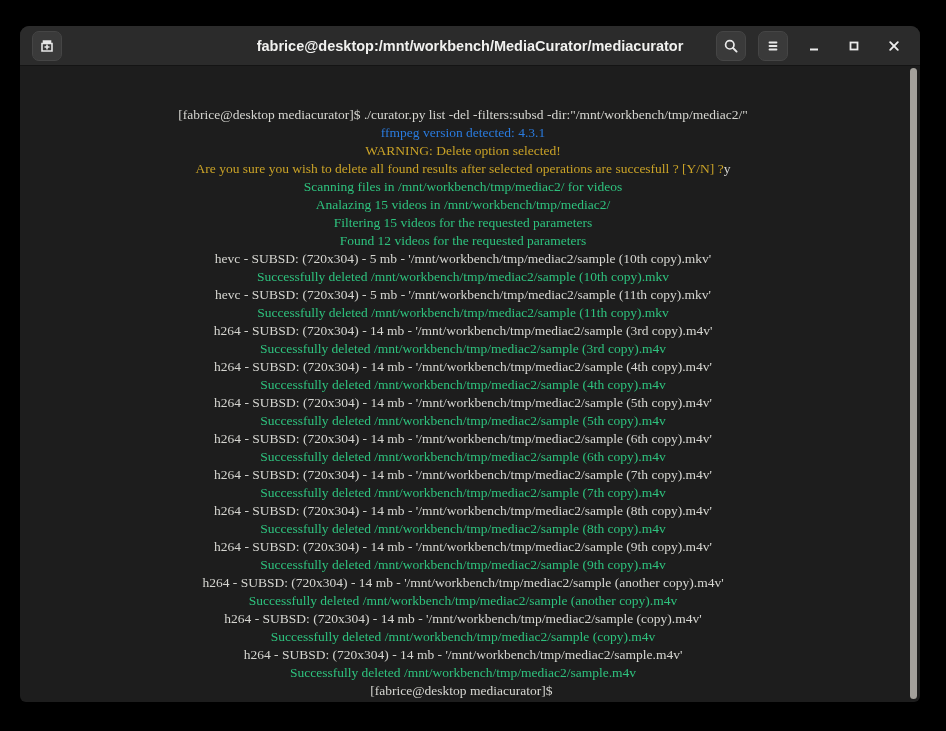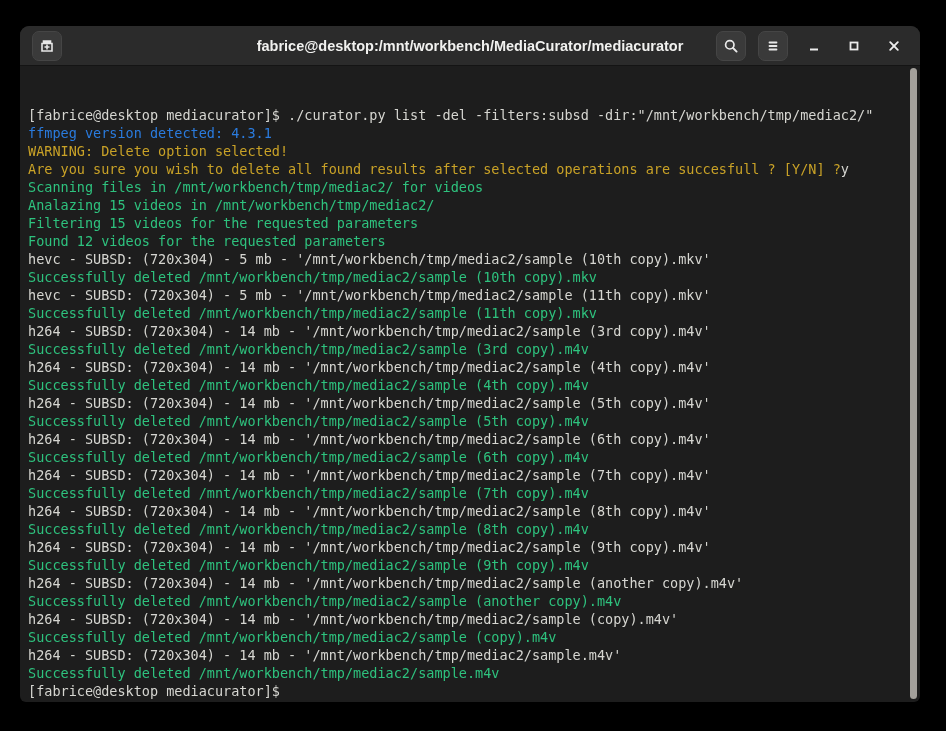--- a/index.html
+++ b/index.html
@@ -5,20 +5,21 @@
   * { margin:0; padding:0; box-sizing:border-box; }
   html,body { width:946px; height:731px; }
   body { background:#000000; font-family:"Liberation Sans", sans-serif; position:relative; overflow:hidden; }
 
   .window {
     position:absolute; left:20px; top:26px; width:900px; height:676px;
     background:var(--term-bg, #1d1d1d);
     border-radius:9px 9px 6px 6px;
     overflow:hidden;
     box-shadow:0 6px 22px rgba(0,0,0,0.65);
+    text-align:center;
   }
 
   .titlebar {
     height:40px; background:var(--titlebar-bg, #2b2b2b);
     display:flex; align-items:center; padding:0 12px;
     position:relative; border-bottom:1px solid #141414;
   }
   .tb-btn {
     width:30px; height:30px; background:#3a3a3a; border:1px solid #454545;
     border-radius:7px; display:flex; align-items:center; justify-content:center;
@@ -35,21 +36,21 @@
     color:#ececec; border-radius:14px; cursor:pointer;
   }
   .icon-svg { display:block; }
 
   .terminal {
     position:relative; height:636px; padding:4px 22px 0 8px;
     font-family:"DejaVu Sans Mono", monospace;
     font-size:13.5px; line-height:18px;
     white-space:pre; overflow:hidden; cursor:text;
   }
-  .line { height:18px; }
+  .line { height:18px;font-family:Liberation Serif, serif; }
   .c-white  { color:var(--white,  #d6d6d1); }
   .c-blue   { color:var(--blue,   #2a7bde);margin-top:40px; }
   .c-yellow { color:var(--yellow, #c9a227); }
   .c-green  { color:var(--green,  #2ec27e); }
 
   .scrollbar {
     position:absolute; top:1px; right:0; bottom:1px; width:13px;
   }
   .scrollbar .thumb {
     position:absolute; top:1px; right:3px; width:7px; bottom:2px;

